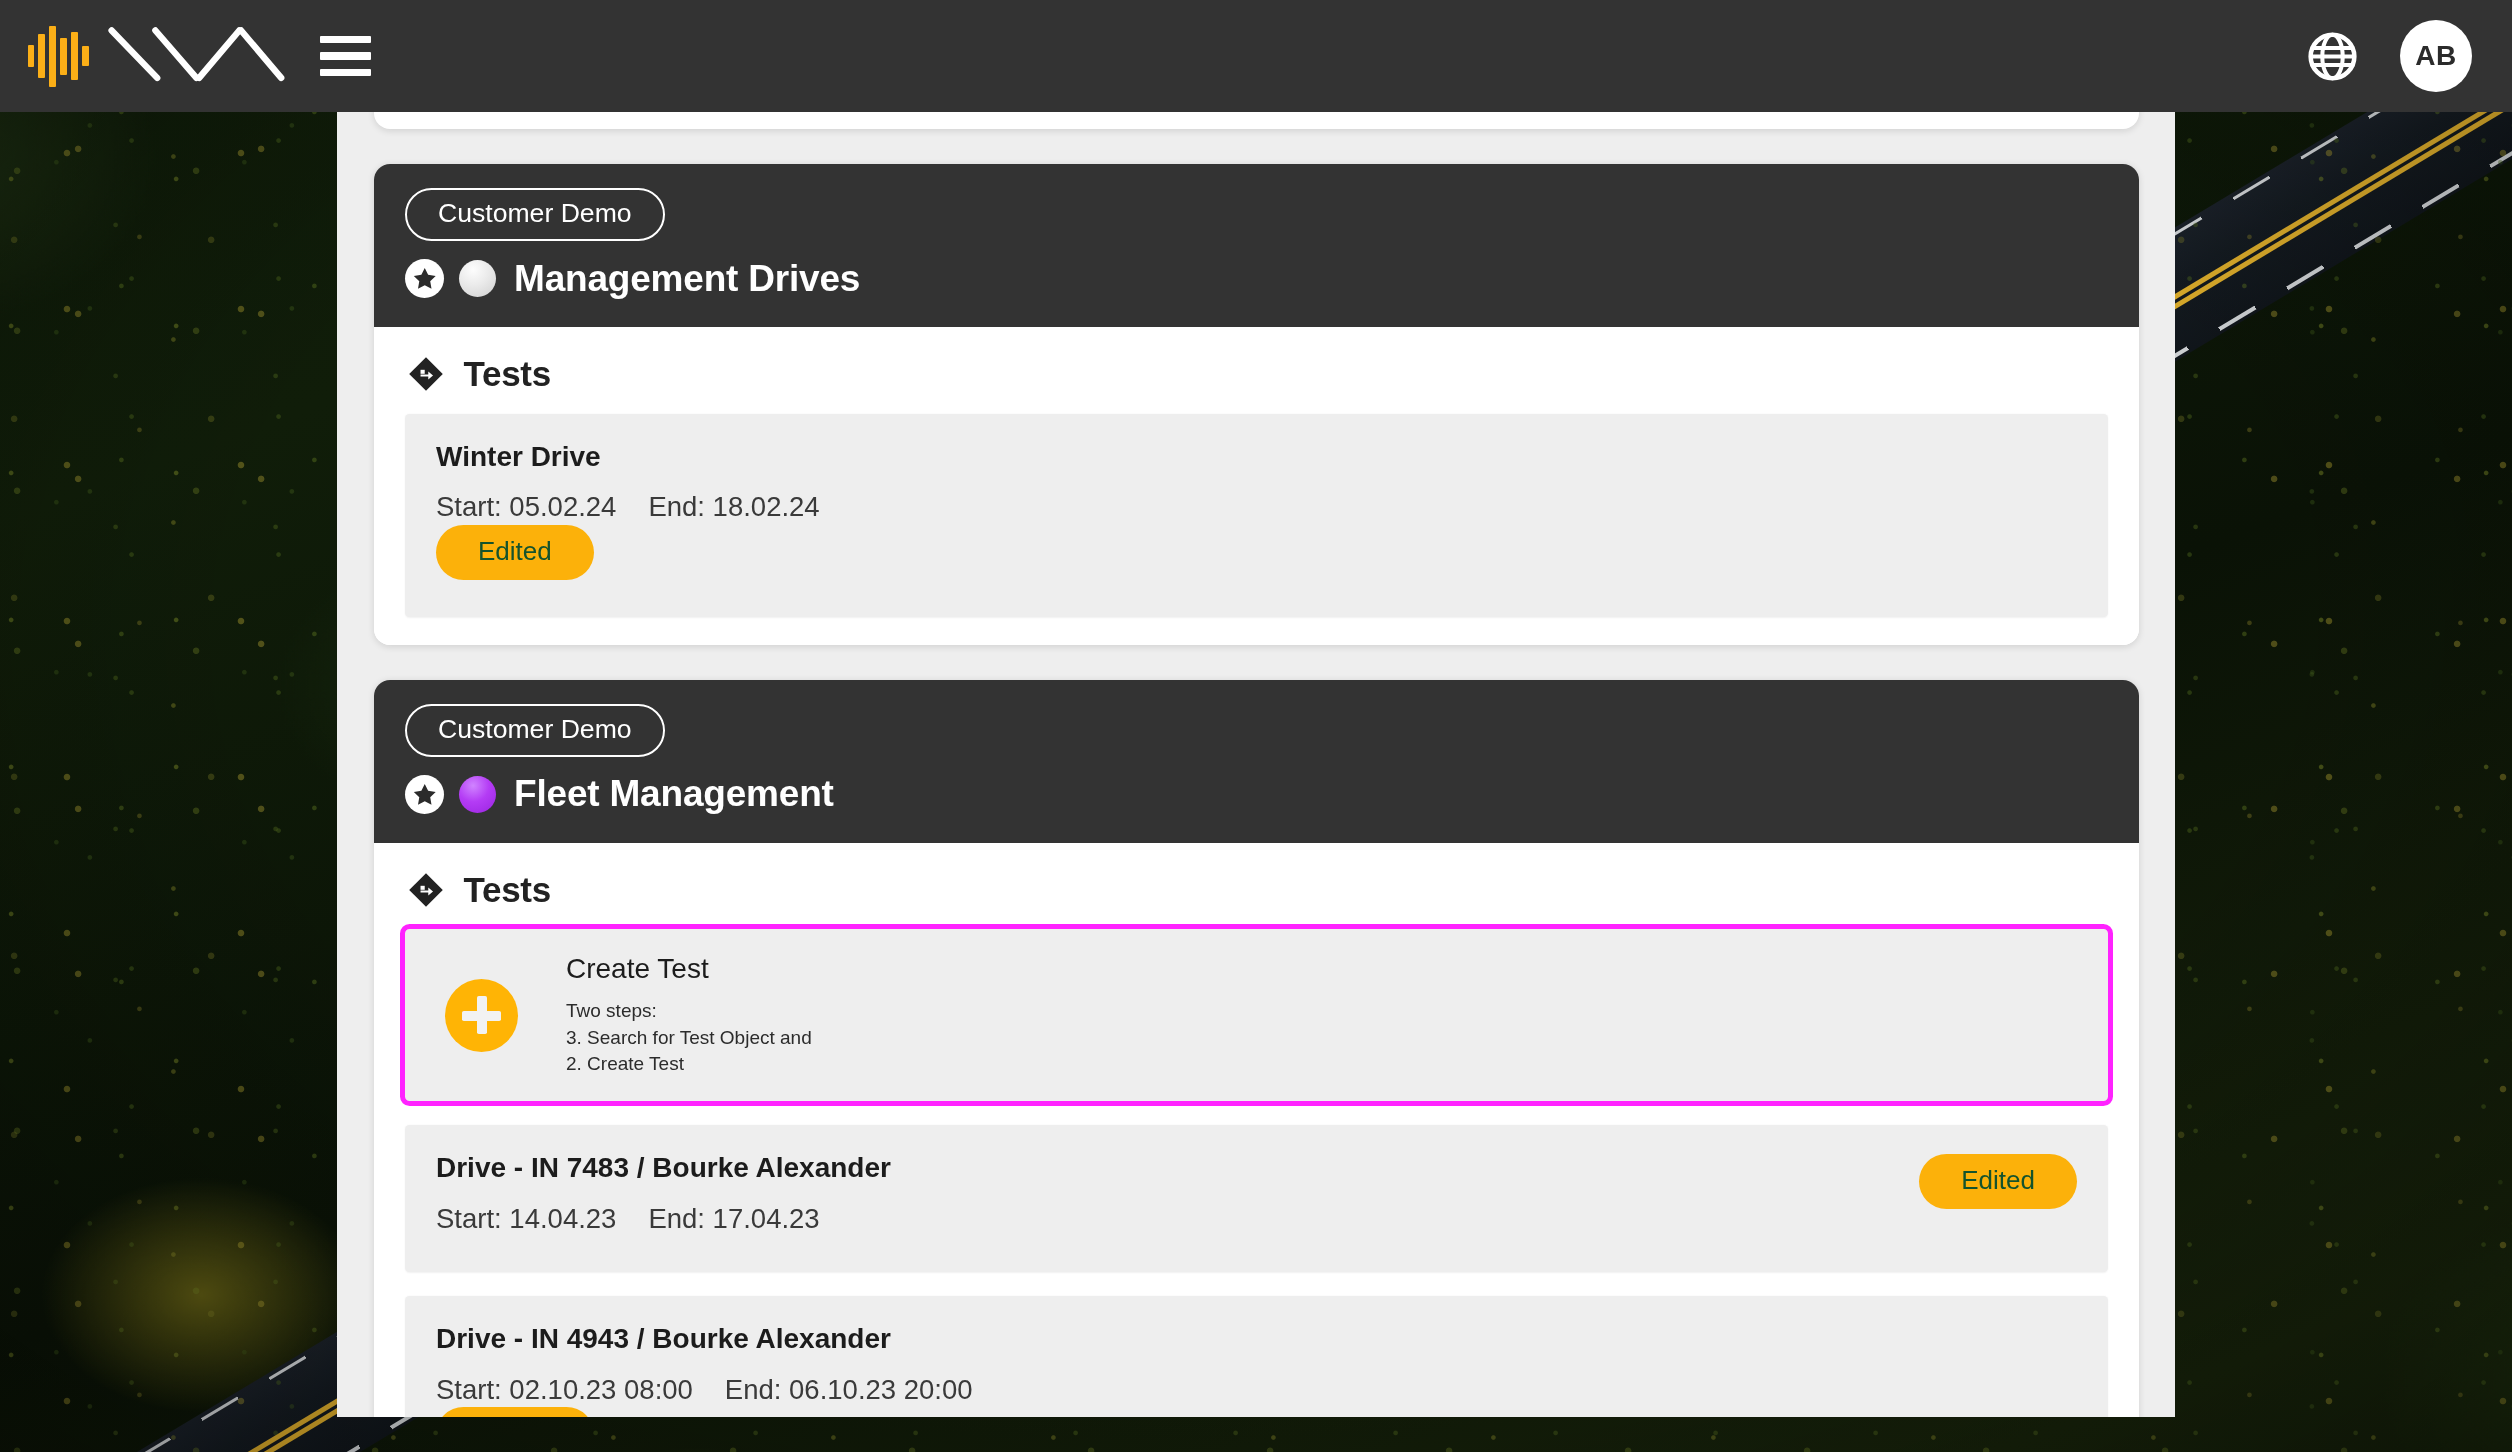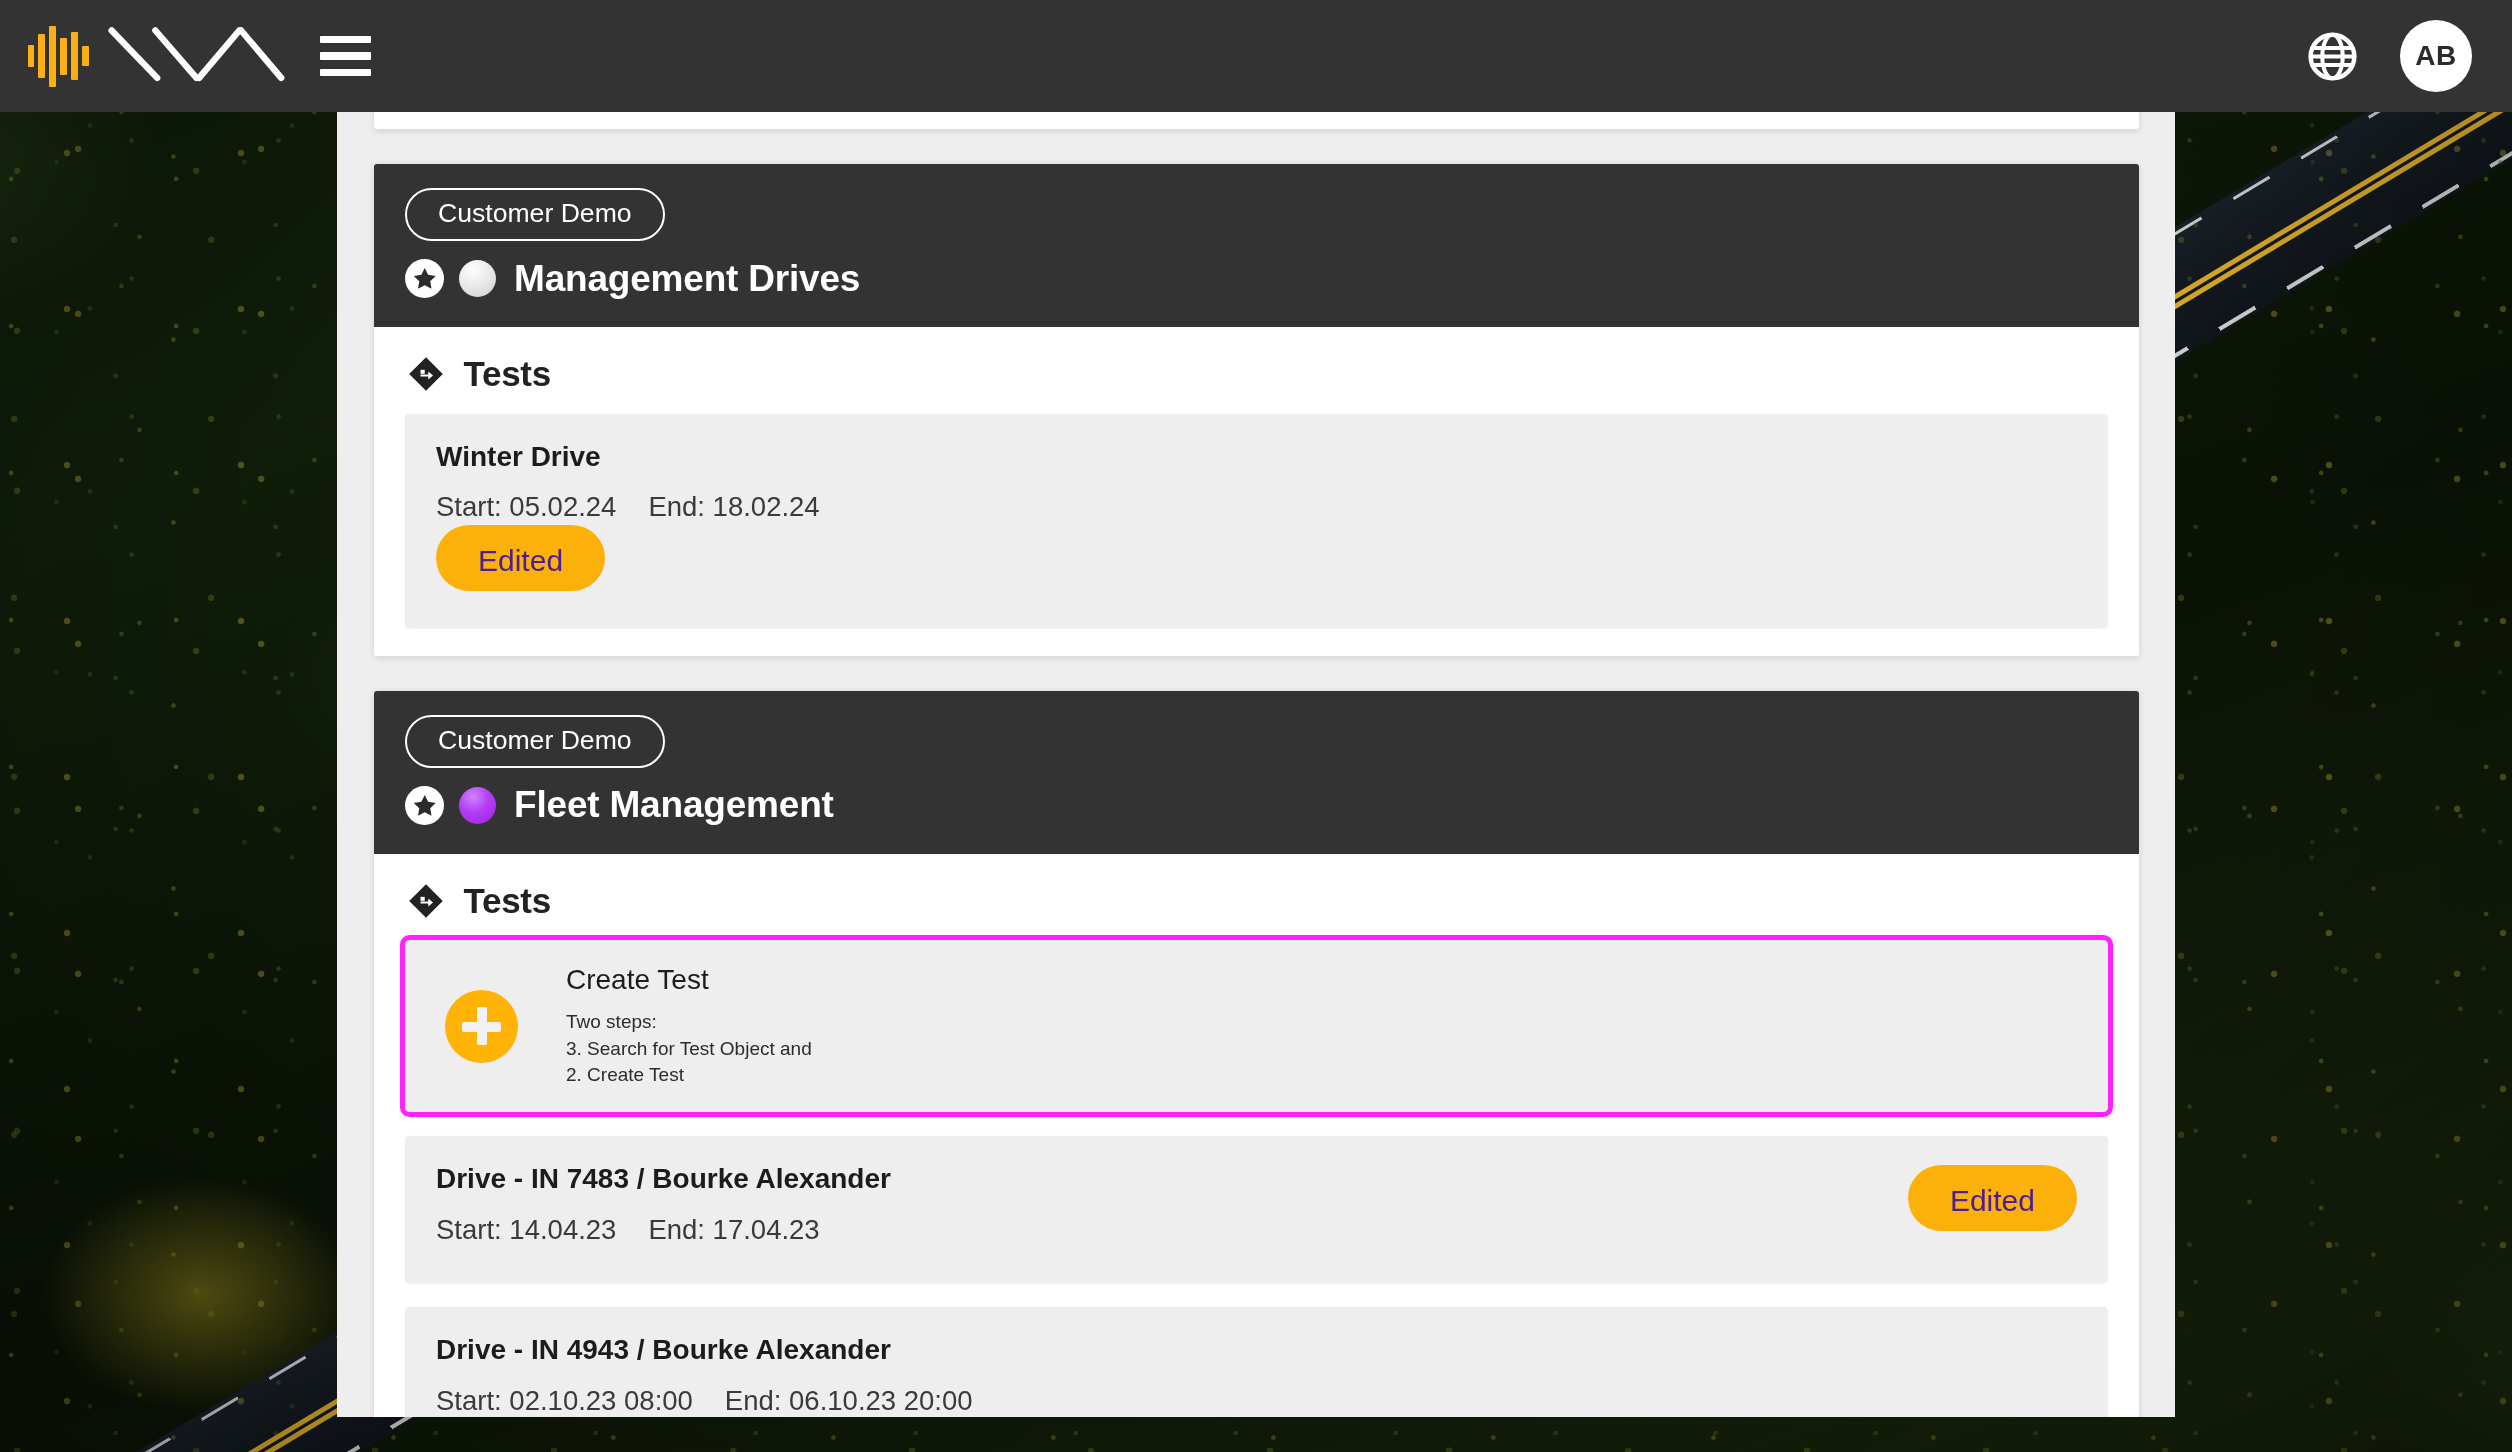--- a/index.html
+++ b/index.html
@@ -154,21 +154,21 @@
   #scroll-area {
     position: absolute;
     top: -64px;
     left: 37px;
     width: 1765px;
   }
 
   
   .panel {
     background: #ffffff;
-    border-radius: 3px;
+    border-radius: 16px;
     box-shadow: 0 1.8px 7.3px rgba(0,0,0,.12);
     margin-bottom: 35px;
     overflow: hidden;
   }
   .panel.partial { height: 81px; }
 
   
   .proj-header {
     background: #333333;
     padding: 24px 31px 27.5px 31px;
@@ -255,24 +255,24 @@
     margin-bottom: 18.3px;
   }
   .row-dates {
     font-size: 27.5px;
     color: #3a3a3a;
     display: flex;
     gap: 32px;
   }
   .badge-edited {
     background: #FCB10A;
-    color: #4c1d95;
+    color: #14532d;
     border-radius: 916px;
-    font-size: 30px;
-    padding: 19px 42px 13px 42px;
+    font-size: 26px;
+    padding: 11px 42px 13px 42px;
     align-self: flex-start;
     margin-top: 1.8px;
     flex: none;
     cursor: pointer;
   }
 
   
   .row.create {
     outline: 5.5px solid #FF22FF;
     outline-offset: 0px;

